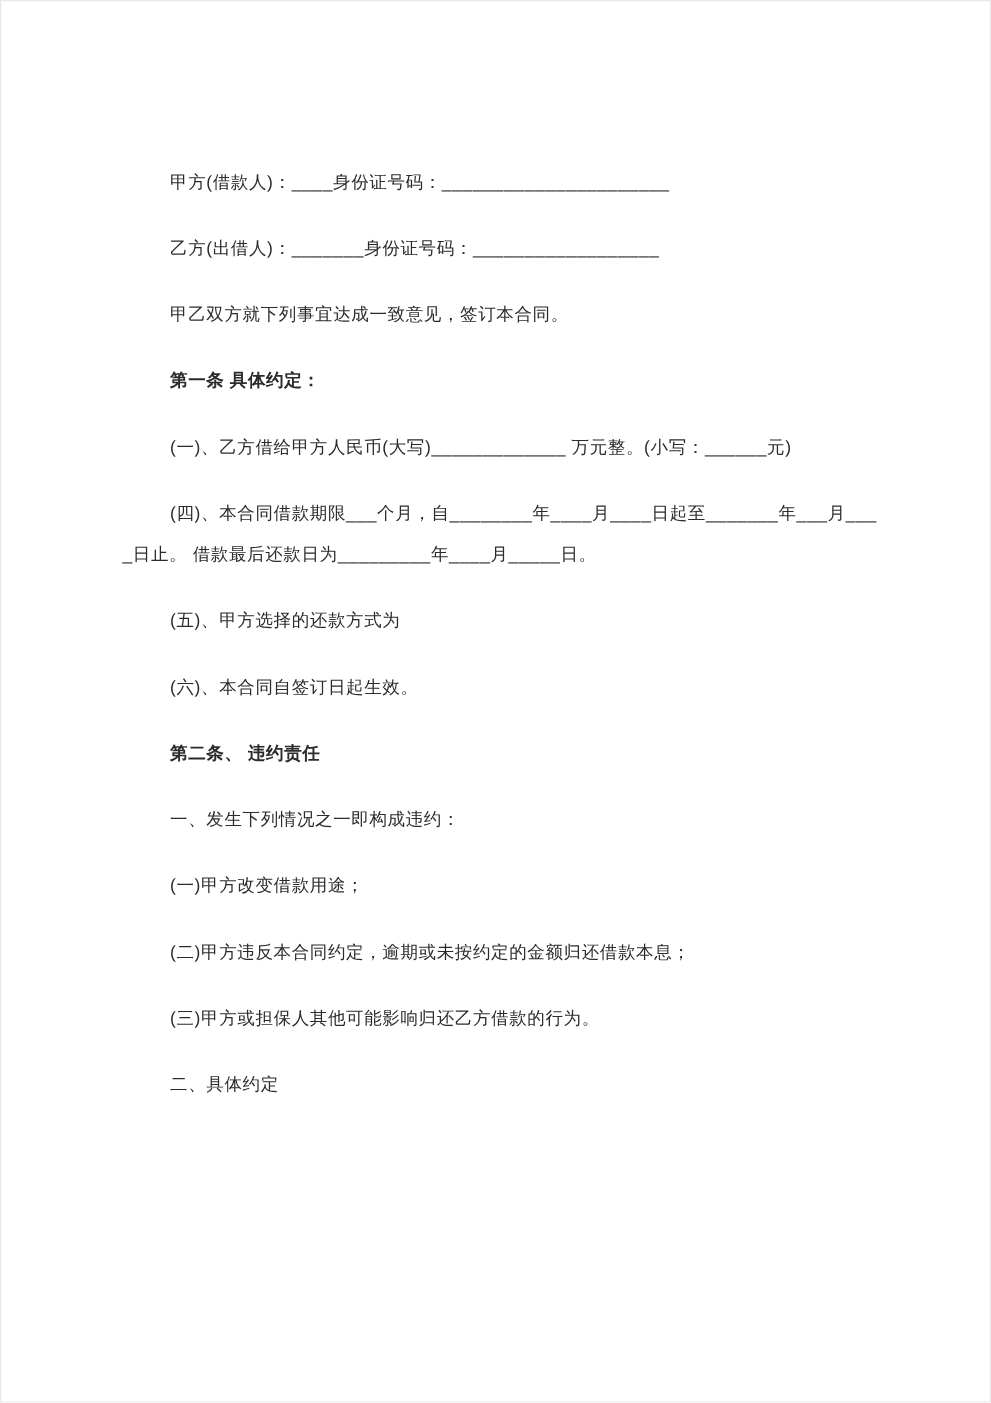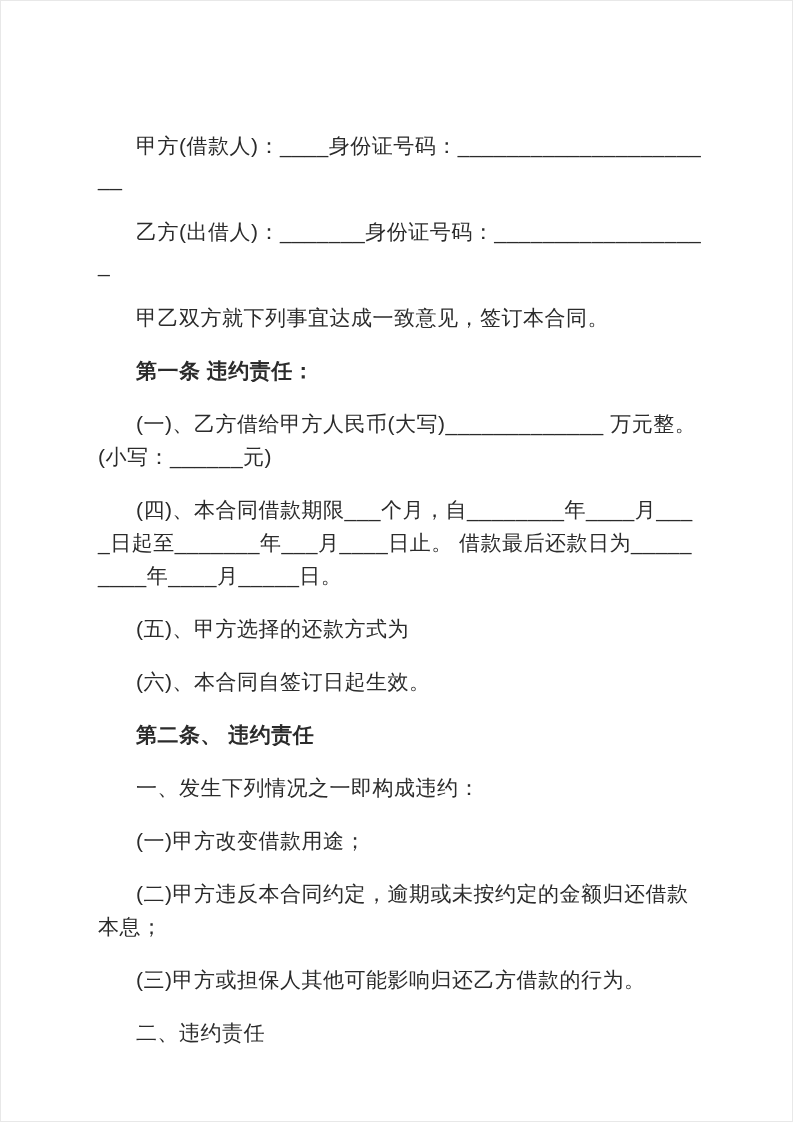--- a/index.html
+++ b/index.html
@@ -16,44 +16,44 @@
     box-sizing: border-box;
     border: 1px solid #e8e8e8;
     padding: 128px 88px 60px 97px;
     font-family: "Liberation Sans", "DejaVu Sans", sans-serif;
     color: #2b2b2b;
     overflow: hidden;
   }
   .doc-body p {
     margin: 0 0 20px 0;
     padding: 0;
-    font-size: 21px;
+    font-size: 14px;
     line-height: 33px;
     letter-spacing: 0.5px;
     text-indent: 38px;
     word-break: break-all;
     white-space: normal;
   }
   .doc-body p.bold {
     font-weight: bold;
   }
 </style>
 </head>
 <body>
 
 <div class="page">
   <div class="doc-body">
       <p>甲方(借款人)：____身份证号码：______________________</p>
       <p>乙方(出借人)：_______身份证号码：__________________</p>
       <p>甲乙双方就下列事宜达成一致意见，签订本合同。</p>
-      <p class="bold">第一条 违约责任：</p>
+      <p class="bold">第一条 具体约定：</p>
       <p>(一)、乙方借给甲方人民币(大写)_____________ 万元整。(小写：______元)</p>
       <p>(四)、本合同借款期限___个月，自________年____月____日起至_______年___月____日止。 借款最后还款日为_________年____月_____日。</p>
       <p>(五)、甲方选择的还款方式为</p>
       <p>(六)、本合同自签订日起生效。</p>
       <p class="bold">第二条、 违约责任</p>
       <p>一、发生下列情况之一即构成违约：</p>
       <p>(一)甲方改变借款用途；</p>
       <p>(二)甲方违反本合同约定，逾期或未按约定的金额归还借款本息；</p>
       <p>(三)甲方或担保人其他可能影响归还乙方借款的行为。</p>
-      <p>二、违约责任</p>
+      <p>二、具体约定</p>
     </div>
 </div>
 
 </body></html>

